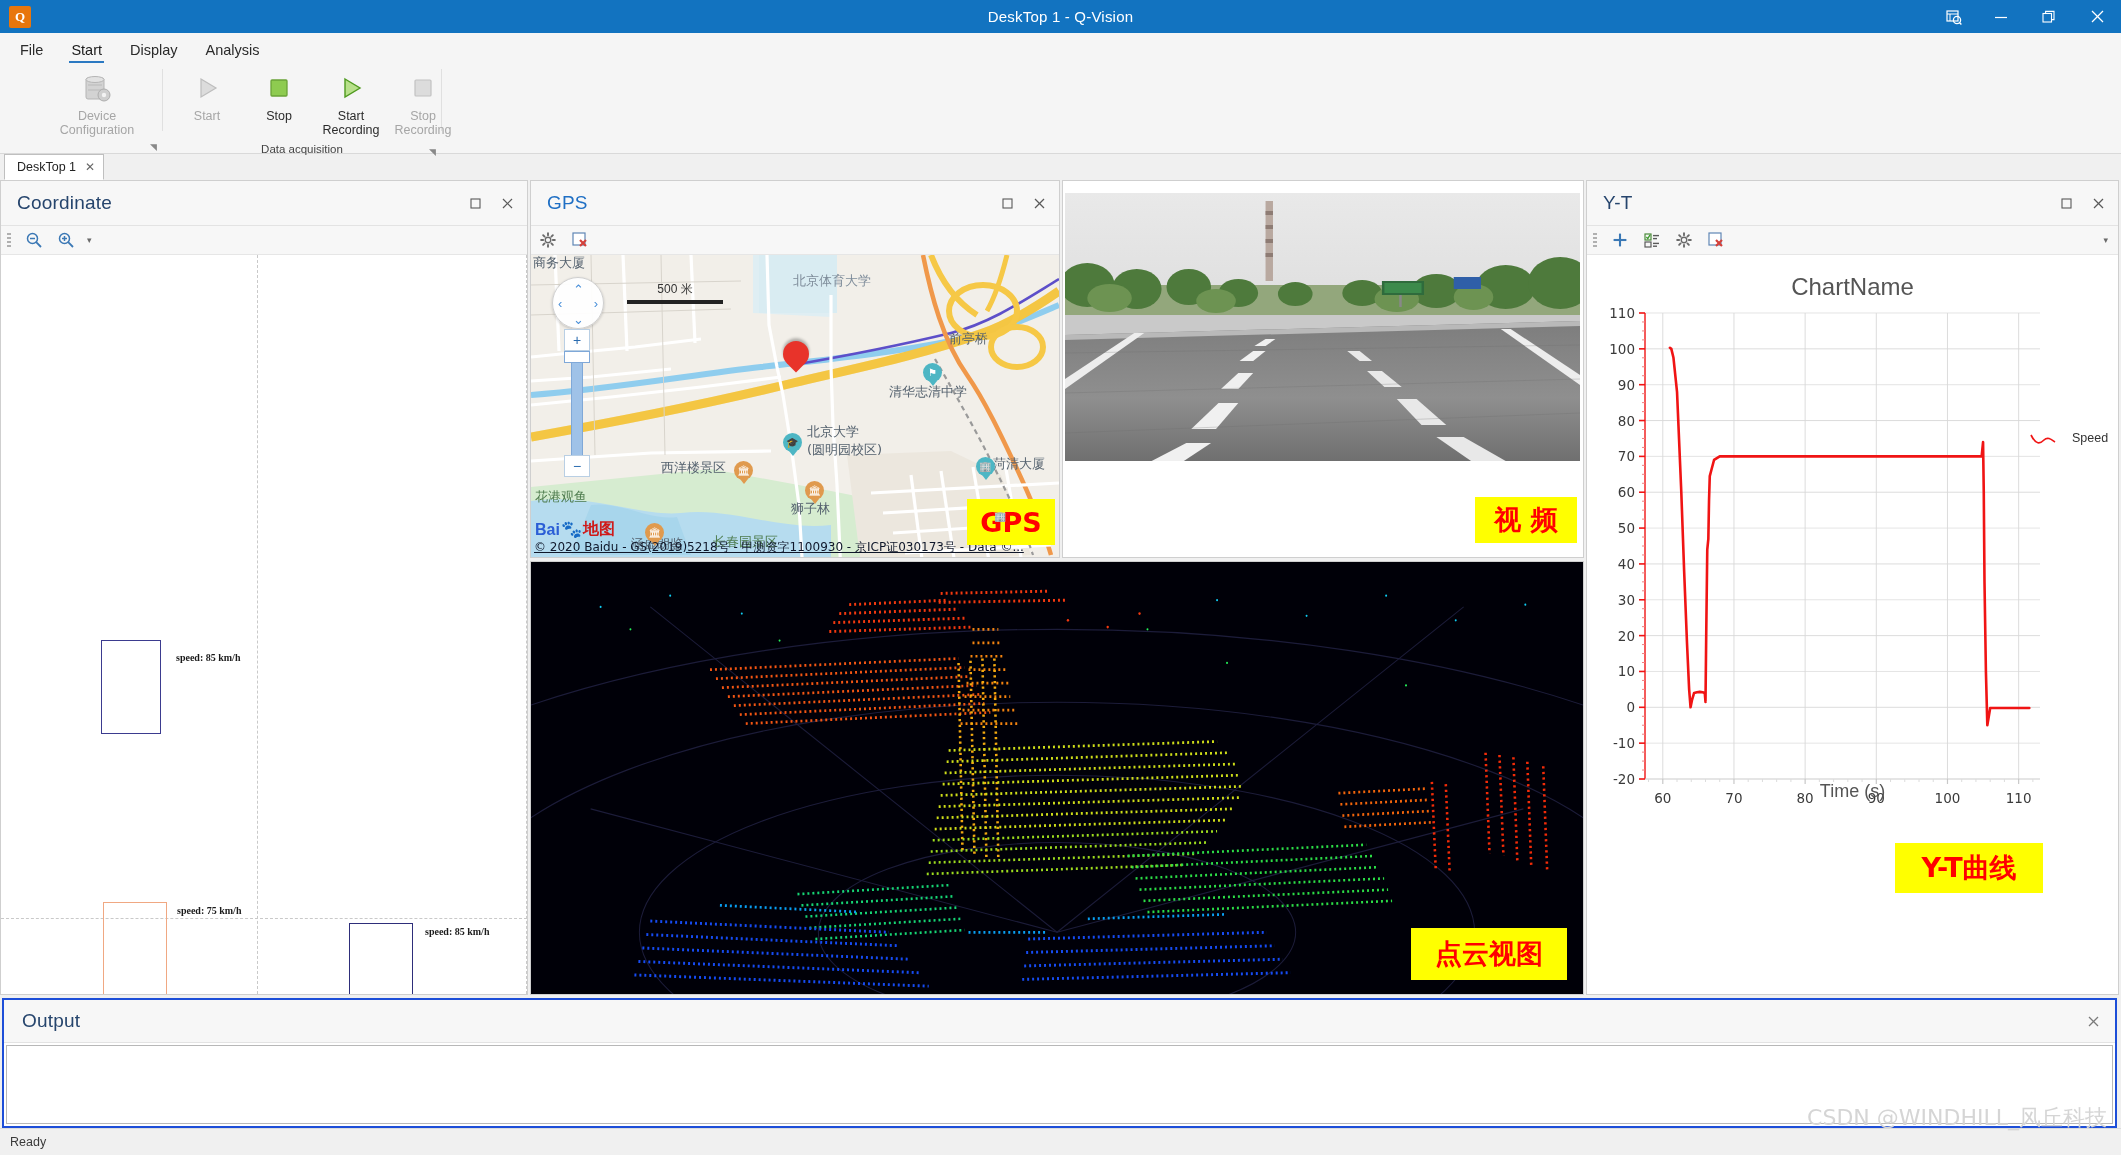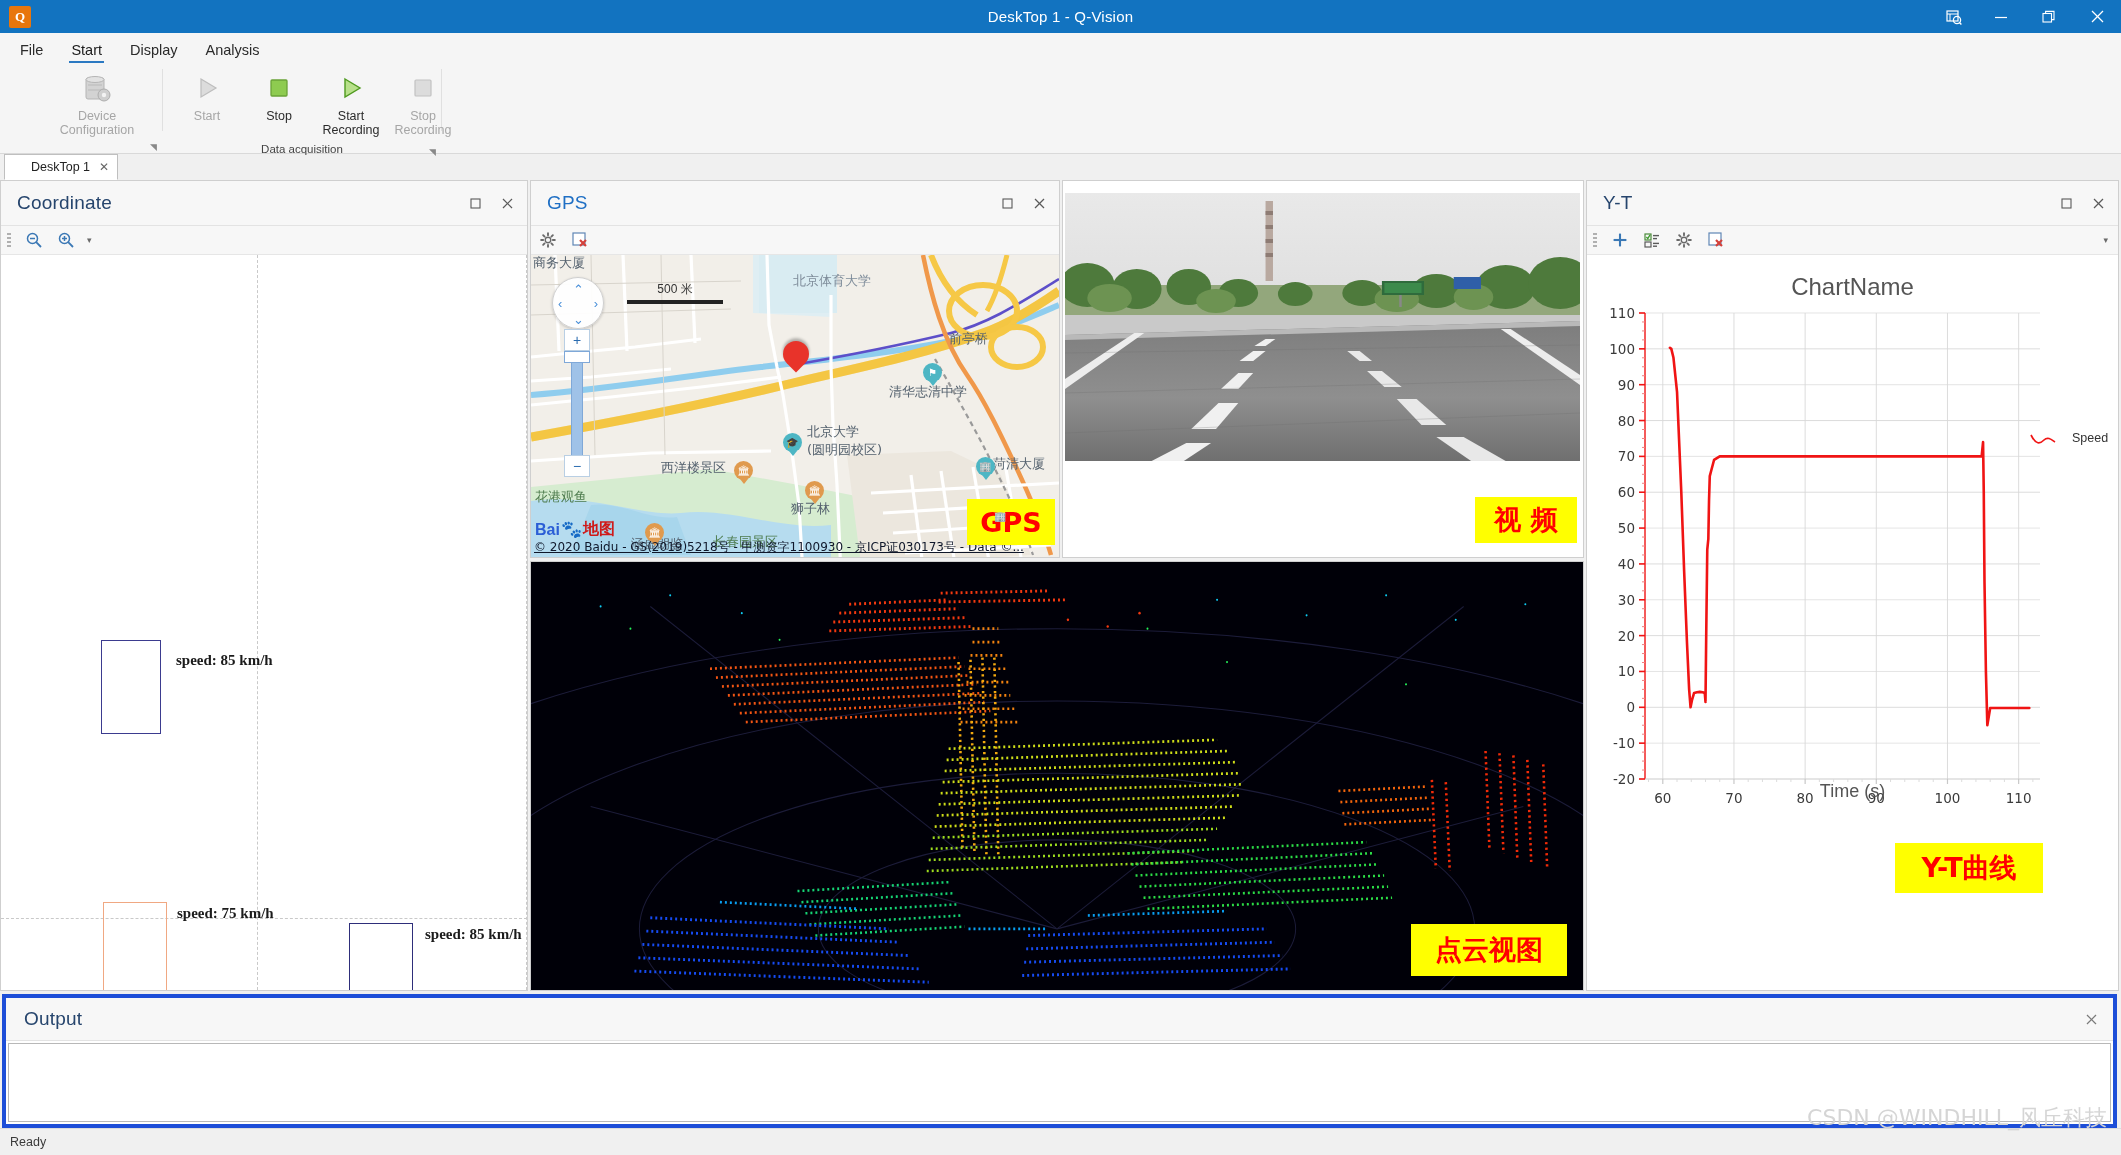--- a/index.html
+++ b/index.html
@@ -36,21 +36,21 @@
 
   .rbtn{width:auto;min-width:56px;padding:2px 8px;display:flex;flex-direction:column;align-items:center;
         font-size:12.5px;color:#2b2b2b;text-align:center;line-height:1.15;}
   .rbtn.disabled{color:#a6a6a6;}
   .rbtn .ico{height:38px;display:flex;align-items:center;justify-content:center;margin-bottom:2px;}
   .rbtn .lbl{max-width:86px;}
 
   
   .tabstrip{height:26px;background:#f0f0f0;display:flex;align-items:flex-end;padding-left:4px;flex:0 0 auto;}
   .doctab{height:24px;background:#fff;border:1px solid #bfbfbf;border-bottom-color:#fff;
-          display:flex;align-items:center;padding:0 8px 0 26px;font-size:12.5px;color:#222;gap:9px;}
+          display:flex;align-items:center;padding:0 8px 0 12px;font-size:12.5px;color:#222;gap:9px;}
   .doctab .x{color:#666;font-size:12px;}
 
   
   .workspace{flex:1 1 auto;display:flex;flex-direction:column;background:#f0f0f0;padding:0 2px 0 0;min-height:0;}
   .toprow{display:flex;flex:1 1 auto;min-height:0;gap:2px;}
   .col-left{width:528px;display:flex;flex-direction:column;min-width:0;}
   .col-mid{flex:1 1 auto;display:flex;flex-direction:column;min-width:0;gap:3px;}
   .midtop{display:flex;height:378px;gap:2px;}
   .col-right{width:533px;display:flex;flex-direction:column;min-width:0;}
 
@@ -68,21 +68,21 @@
   .tbtn{width:22px;height:22px;display:flex;align-items:center;justify-content:center;}
   .caret-down{margin-left:auto;color:#6a6a6a;font-size:9px;padding-right:4px;}
   .panel-body{flex:1 1 auto;position:relative;overflow:hidden;min-height:0;background:#fff;}
 
   
   .coord-canvas{position:absolute;inset:0;background:#fff;}
   .vline{position:absolute;top:0;bottom:0;width:0;border-left:1px dashed #c9c9c9;}
   .hline{position:absolute;left:0;right:0;height:0;border-top:1px dashed #c9c9c9;}
   .obj-box{position:absolute;background:transparent;}
   .obj-label{position:absolute;font-family:"Liberation Serif","DejaVu Serif",serif;font-weight:bold;
-             font-size:15px;color:#1b1b1b;white-space:nowrap;}
+             font-size:10px;color:#1b1b1b;white-space:nowrap;}
 
   .badge{position:absolute;background:#ffff00;color:#ff0000;font-weight:bold;
          font-family:"DejaVu Sans",sans-serif;display:flex;align-items:center;justify-content:center;}
 
   
   .map{position:absolute;inset:0;background:#f2efe9;overflow:hidden;}
   .map svg{position:absolute;inset:0;}
   .map-label{position:absolute;font-size:13px;color:#54616e;white-space:nowrap;font-family:"DejaVu Sans",sans-serif;}
   .map-label.park{color:#4d7b4d;}
   .poi{position:absolute;width:19px;height:19px;border-radius:50%;display:flex;align-items:center;justify-content:center;
@@ -114,21 +114,21 @@
   
   .pc{position:absolute;inset:0;background:#000008;overflow:hidden;}
 
   
   .chart-area{position:absolute;inset:0;background:#fff;}
   .chart-title{position:absolute;width:100%;text-align:center;font-size:24px;color:#555;}
   .axis-title{position:absolute;font-size:18px;color:#555;}
   .legend-item{position:absolute;display:flex;align-items:center;gap:16px;font-size:12.5px;color:#333;}
 
   
-  .output-panel{height:126px;background:#fff;border:4px solid #1d4ed8;display:flex;flex-direction:column;flex:0 0 auto;
+  .output-panel{height:126px;background:#fff;border:2px solid #1d4ed8;display:flex;flex-direction:column;flex:0 0 auto;
                 margin:3px 2px 0 2px;}
   .output-head{height:42px;background:#f7f7f7;border-bottom:1px solid #e3e3e3;display:flex;align-items:center;
                padding:0 8px 0 18px;}
   .output-body{flex:1 1 auto;border:1px solid #b8b8b8;margin:2px;background:#fff;position:relative;}
   .statusbar{height:26px;background:#f0f0f0;border-top:1px solid #dcdcdc;display:flex;align-items:center;
              padding:0 10px;font-size:12.5px;color:#3a3a3a;flex:0 0 auto;position:relative;}
   .watermark{position:absolute;right:14px;bottom:22px;font-size:22px;color:#d5d5d5;white-space:nowrap;
              font-family:"DejaVu Sans",sans-serif;pointer-events:none;}
 </style>
 </head>

